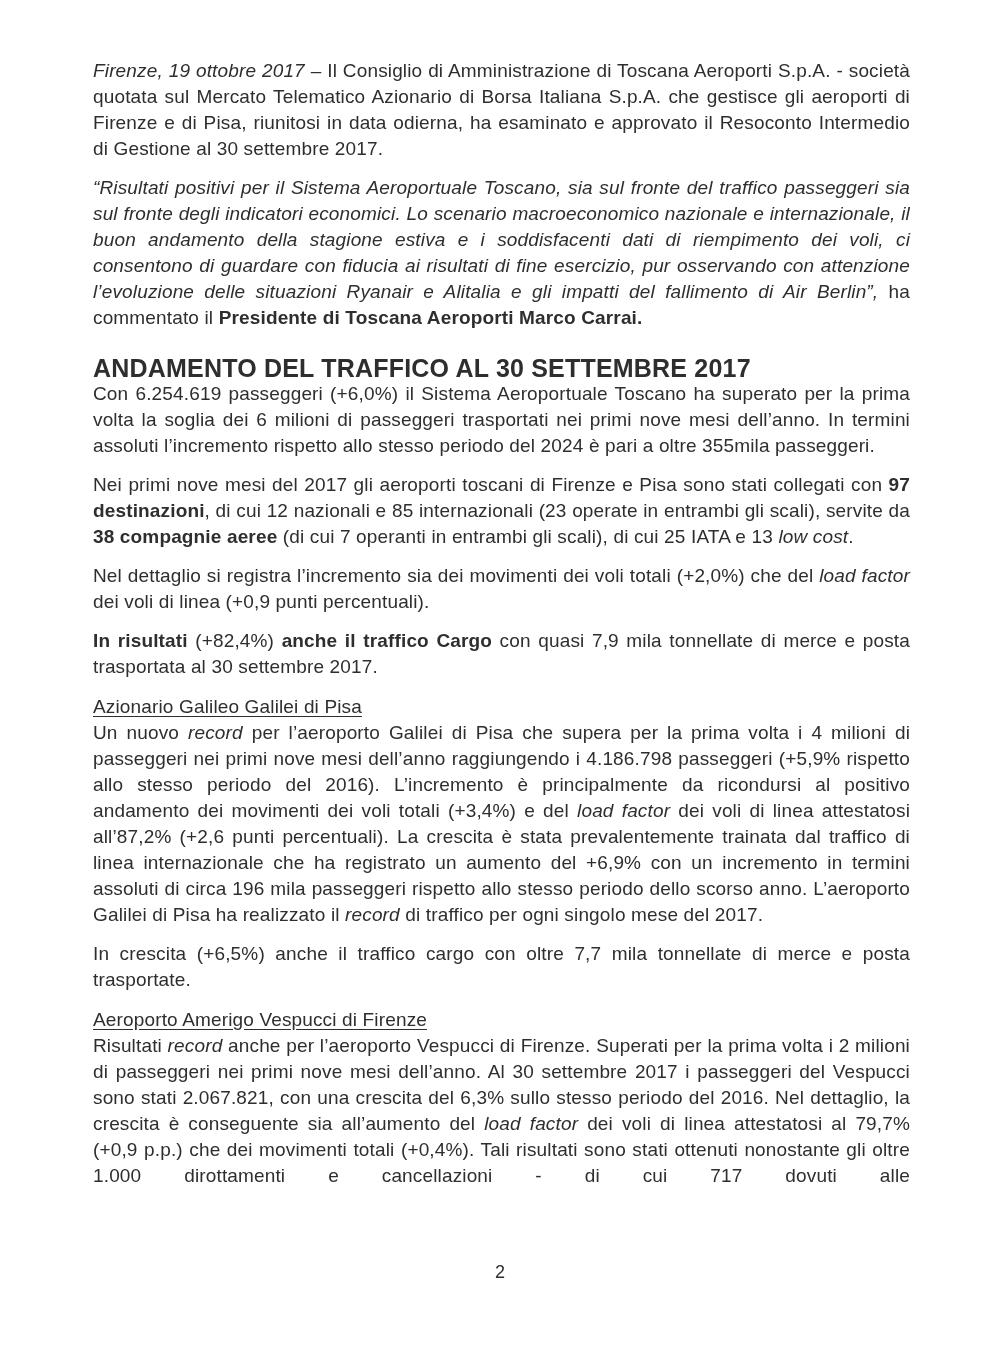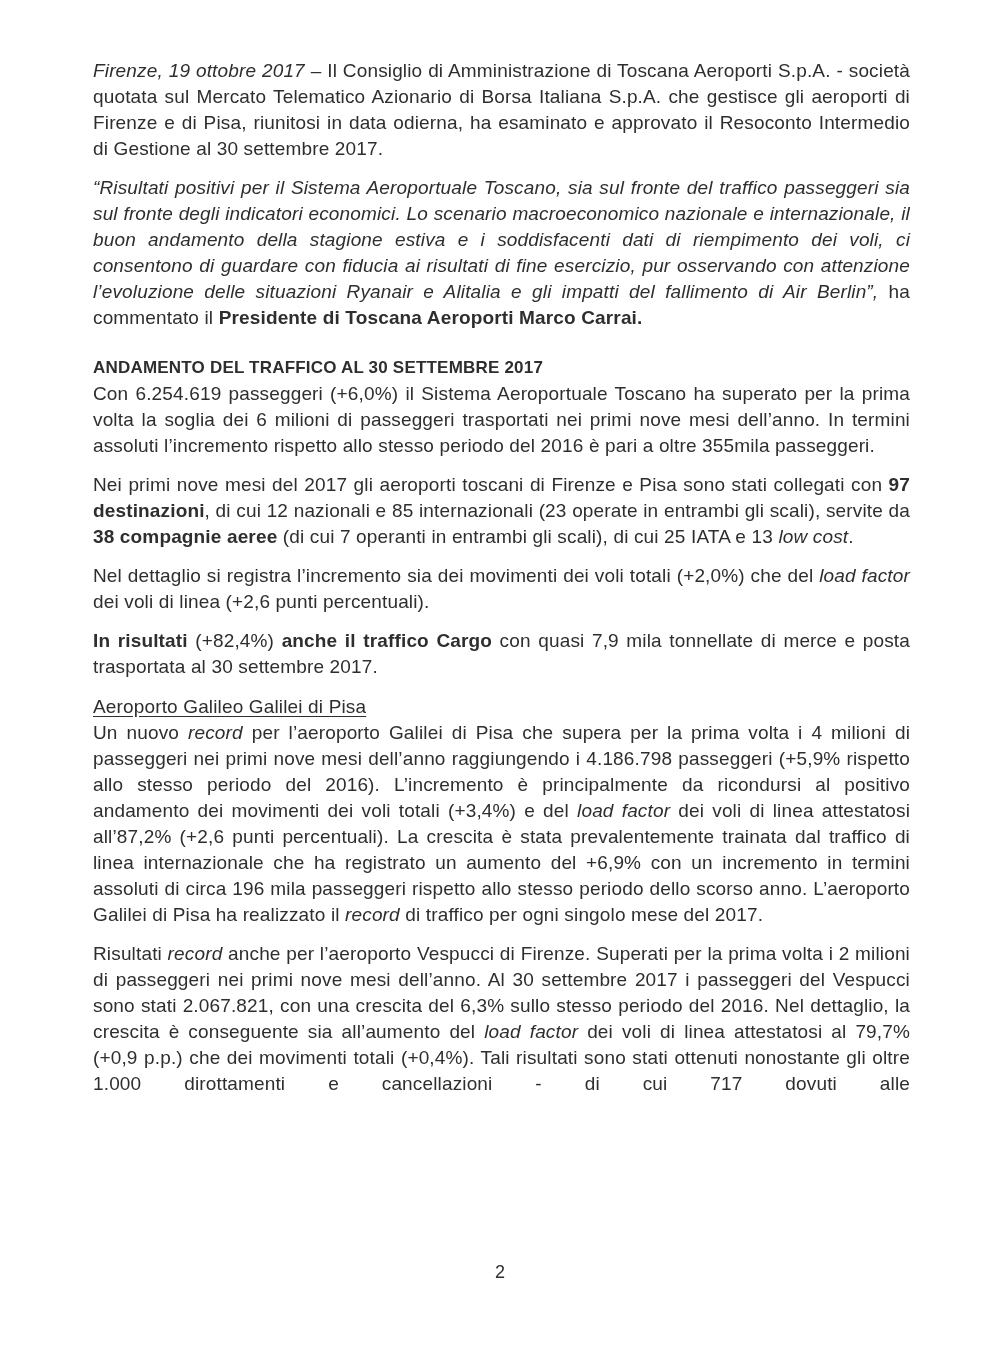--- a/index.html
+++ b/index.html
@@ -34,21 +34,21 @@
   .para {
     margin: 0 0 13px 0;
     text-align: justify;
   }
   .para.cutoff {
     text-align-last: justify;
     margin-bottom: 16px;
   }
   .section-heading {
     margin: 24px 0 0 0;
-    font-size: 17px;
+    font-size: 25px;
     line-height: 26px;
     font-weight: 700;
     letter-spacing: 0.2px;
     text-align: left;
   }
   .sub-heading {
     margin: 14px 0 0 0;
     font-size: 19px;
     line-height: 26px;
     font-weight: 400;
@@ -75,32 +75,34 @@
 
 <div class="page">
   <main class="doc">
 
     <p class="para"><span class="seg-italic">Firenze, 19 ottobre 2017</span><span class="seg-normal"> – Il Consiglio di Amministrazione di Toscana Aeroporti S.p.A. - società quotata sul Mercato Telematico Azionario di Borsa Italiana S.p.A. che gestisce gli aeroporti di Firenze e di Pisa, riunitosi in data odierna, ha esaminato e approvato il Resoconto Intermedio di Gestione al 30 settembre 2017.</span></p>
 
     <p class="para"><span class="seg-italic">“Risultati positivi per il Sistema Aeroportuale Toscano, sia sul fronte del traffico passeggeri sia sul fronte degli indicatori economici. Lo scenario macroeconomico nazionale e internazionale, il buon andamento della stagione estiva e i soddisfacenti dati di riempimento dei voli, ci consentono di guardare con fiducia ai risultati di fine esercizio, pur osservando con attenzione l’evoluzione delle situazioni Ryanair e Alitalia e gli impatti del fallimento di Air Berlin”,</span><span class="seg-normal"> ha commentato il </span><span class="seg-bold">Presidente di Toscana Aeroporti Marco Carrai.</span></p>
 
     <h2 class="section-heading">ANDAMENTO DEL TRAFFICO AL 30 SETTEMBRE 2017</h2>
 
-    <p class="para"><span class="seg-normal">Con 6.254.619 passeggeri (+6,0%) il Sistema Aeroportuale Toscano ha superato per la prima volta la soglia dei 6 milioni di passeggeri trasportati nei primi nove mesi dell’anno. In termini assoluti l’incremento rispetto allo stesso periodo del 2016 è pari a oltre 355mila passeggeri.</span></p>
+    <p class="para"><span class="seg-normal">Con 6.254.619 passeggeri (+6,0%) il Sistema Aeroportuale Toscano ha superato per la prima volta la soglia dei 6 milioni di passeggeri trasportati nei primi nove mesi dell’anno. In termini assoluti l’incremento rispetto allo stesso periodo del 2024 è pari a oltre 355mila passeggeri.</span></p>
 
     <p class="para"><span class="seg-normal">Nei primi nove mesi del 2017 gli aeroporti toscani di Firenze e Pisa sono stati collegati con </span><span class="seg-bold">97 destinazioni</span><span class="seg-normal">, di cui 12 nazionali e 85 internazionali (23 operate in entrambi gli scali), servite da </span><span class="seg-bold">38 compagnie aeree</span><span class="seg-normal"> (di cui 7 operanti in entrambi gli scali), di cui 25 IATA e 13 </span><span class="seg-italic">low cost</span><span class="seg-normal">.</span></p>
 
-    <p class="para"><span class="seg-normal">Nel dettaglio si registra l’incremento sia dei movimenti dei voli totali (+2,0%) che del </span><span class="seg-italic">load factor</span><span class="seg-normal"> dei voli di linea (+2,6 punti percentuali).</span></p>
+    <p class="para"><span class="seg-normal">Nel dettaglio si registra l’incremento sia dei movimenti dei voli totali (+2,0%) che del </span><span class="seg-italic">load factor</span><span class="seg-normal"> dei voli di linea (+0,9 punti percentuali).</span></p>
 
     <p class="para"><span class="seg-bold">In risultati</span><span class="seg-normal"> (+82,4%) </span><span class="seg-bold">anche il traffico Cargo</span><span class="seg-normal"> con quasi 7,9 mila tonnellate di merce e posta trasportata al 30 settembre 2017.</span></p>
 
-    <h3 class="sub-heading">Aeroporto Galileo Galilei di Pisa</h3>
+    <h3 class="sub-heading">Azionario Galileo Galilei di Pisa</h3>
 
     <p class="para"><span class="seg-normal">Un nuovo </span><span class="seg-italic">record</span><span class="seg-normal"> per l’aeroporto Galilei di Pisa che supera per la prima volta i 4 milioni di passeggeri nei primi nove mesi dell’anno raggiungendo i 4.186.798 passeggeri (+5,9% rispetto allo stesso periodo del 2016). L’incremento è principalmente da ricondursi al positivo andamento dei movimenti dei voli totali (+3,4%) e del </span><span class="seg-italic">load factor</span><span class="seg-normal"> dei voli di linea attestatosi all’87,2% (+2,6 punti percentuali). La crescita è stata prevalentemente trainata dal traffico di linea internazionale che ha registrato un aumento del +6,9% con un incremento in termini assoluti di circa 196 mila passeggeri rispetto allo stesso periodo dello scorso anno. L’aeroporto Galilei di Pisa ha realizzato il </span><span class="seg-italic">record</span><span class="seg-normal"> di traffico per ogni singolo mese del 2017.</span></p>
 
+    <p class="para"><span class="seg-normal">In crescita (+6,5%) anche il traffico cargo con oltre 7,7 mila tonnellate di merce e posta trasportate.</span></p>
 
+    <h3 class="sub-heading">Aeroporto Amerigo Vespucci di Firenze</h3>
 
     <p class="para cutoff"><span class="seg-normal">Risultati </span><span class="seg-italic">record</span><span class="seg-normal"> anche per l’aeroporto Vespucci di Firenze. Superati per la prima volta i 2 milioni di passeggeri nei primi nove mesi dell’anno. Al 30 settembre 2017 i passeggeri del Vespucci sono stati 2.067.821, con una crescita del 6,3% sullo stesso periodo del 2016. Nel dettaglio, la crescita è conseguente sia all’aumento del </span><span class="seg-italic">load factor</span><span class="seg-normal"> dei voli di linea attestatosi al 79,7% (+0,9 p.p.) che dei movimenti totali (+0,4%). Tali risultati sono stati ottenuti nonostante gli oltre 1.000 dirottamenti e cancellazioni - di cui 717 dovuti alle</span></p>
 
   </main>
 
   <div class="page-number">2</div>
 </div>
 
 </body></html>

